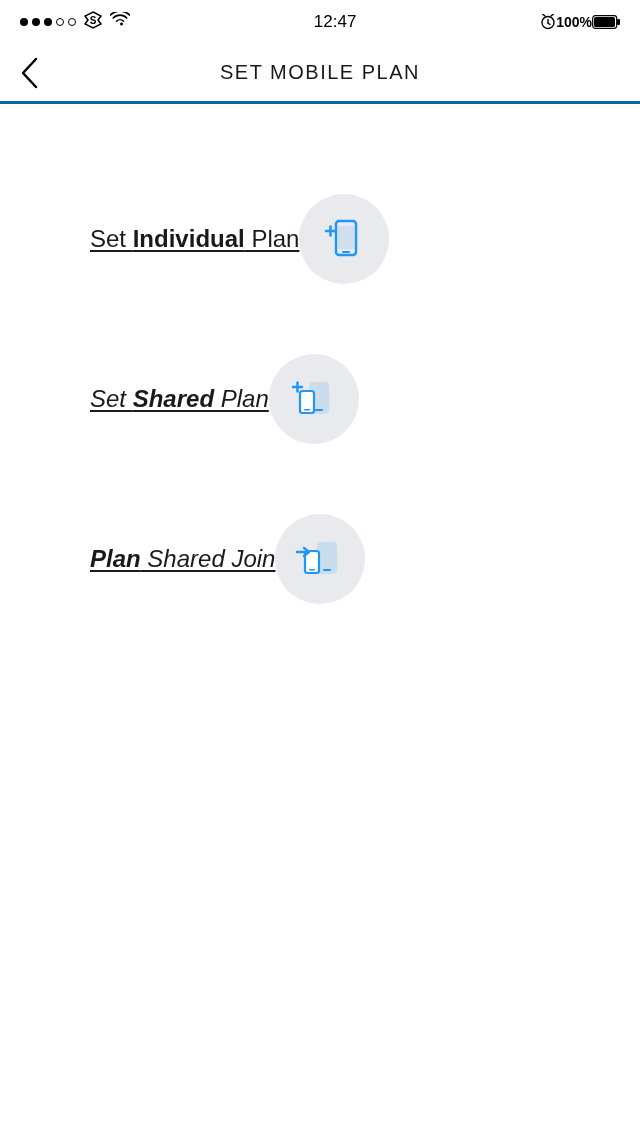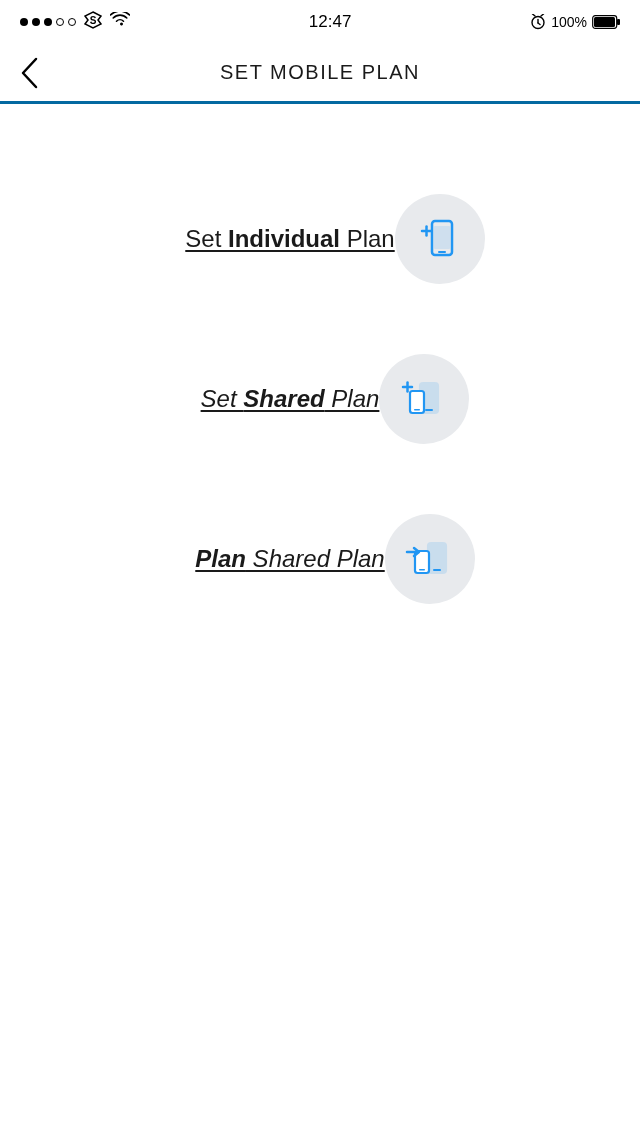--- a/index.html
+++ b/index.html
@@ -53,22 +53,22 @@
       font-size: 16px;
     }
     .status-center {
       font-size: 17px;
       font-weight: 500;
       letter-spacing: 0;
     }
     .status-right {
       display: flex;
       align-items: center;
-      gap: 5px;
       font-size: 14px;
+      font-weight: bold;
     }
 
     
     .header {
       width: 100%;
       height: 60px;
       background: #ffffff;
       border-bottom: 3px solid #0369a1;
       display: flex;
       align-items: center;
@@ -95,21 +95,21 @@
       color: #1a1a1a;
       text-transform: uppercase;
     }
 
     
     .main-content {
       width: 100%;
       padding: 60px 0 40px 0;
       display: flex;
       flex-direction: column;
-      align-items: center;
+      align-items: flex-start;
     }
 
     
     .menu-item {
       display: flex;
       align-items: center;
       justify-content: space-between;
       padding: 30px 60px 30px 90px;
       cursor: pointer;
       min-height: 110px;
@@ -240,21 +240,21 @@
         <rect x="16" y="36" width="6" height="1.5" rx="0.7" fill="#2196F3"></rect>
 
         <line x1="5" y1="14" x2="14" y2="14" stroke="#2196F3" stroke-width="2.5" stroke-linecap="round"></line>
         <line x1="9.5" y1="9.5" x2="9.5" y2="18.5" stroke="#2196F3" stroke-width="2.5" stroke-linecap="round"></line>
       </svg>
     </div>
   </div>
 
   <div class="menu-item">
     <span class="menu-item-label">
-      <span class="bold">Plan</span><span class="normal"> Shared Plan</span>
+      <span class="bold">Plan</span><span class="normal"> Shared Join</span>
     </span>
     <div class="icon-circle">
       <svg viewBox="0 0 52 52">
 
         <rect x="24" y="10" width="18" height="30" rx="3" ry="3" fill="#2196F3" opacity="0.15" stroke="#2196F3" stroke-width="2.2"></rect>
         <rect x="29" y="36" width="8" height="2" rx="1" fill="#2196F3"></rect>
 
         <rect x="11" y="18" width="14" height="22" rx="2.5" ry="2.5" fill="#ffffff" stroke="#2196F3" stroke-width="2.2"></rect>
         <rect x="15" y="36" width="6" height="1.5" rx="0.7" fill="#2196F3"></rect>
 

